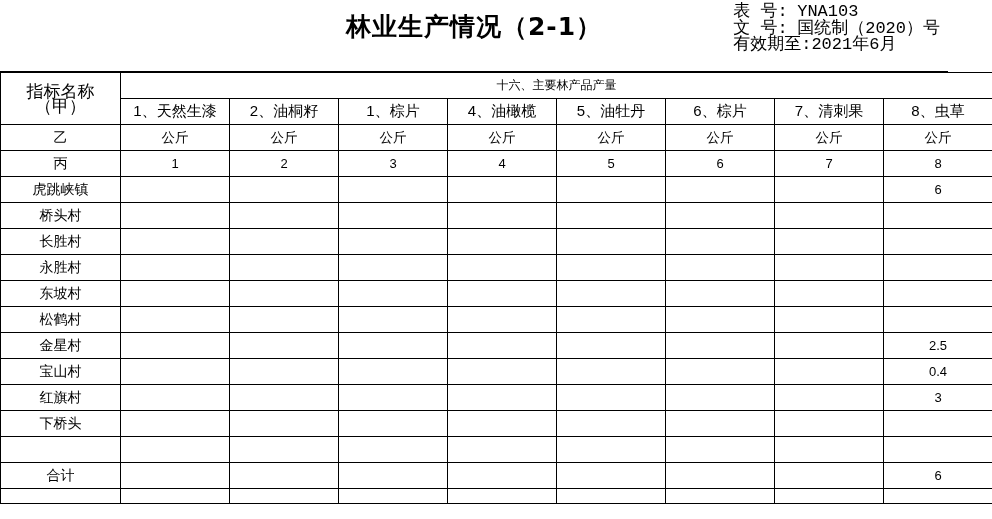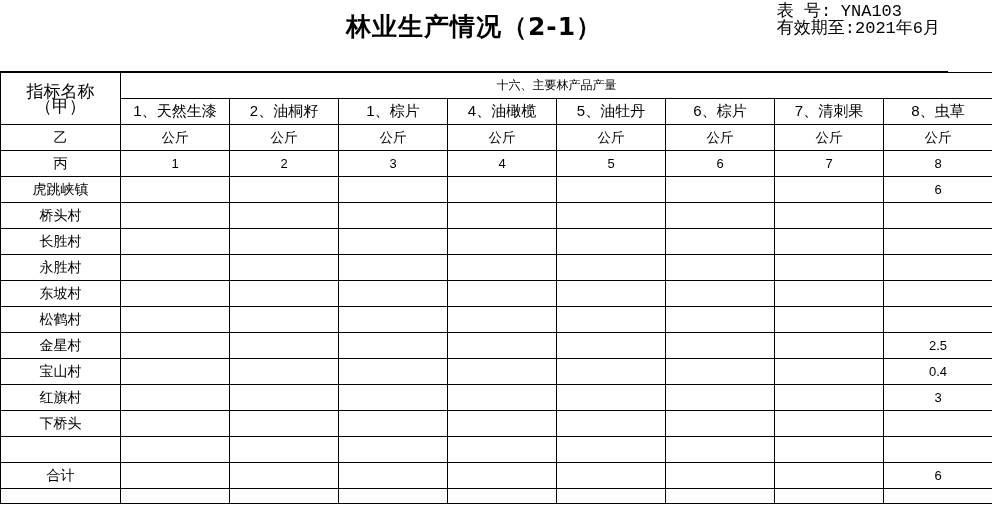--- a/index.html
+++ b/index.html
@@ -102,20 +102,23 @@
 
 <div class="sheet">
 
   <div class="header">
     <div class="doc-title">林业生产情况（2-1）</div>
     <div class="meta">
       <div>
         <span class="lbl">表    号:</span><span>YNA103</span>
       </div>
       <div>
+        <span class="lbl">文    号:</span><span>国统制（2020）号</span>
+      </div>
+      <div>
         <span class="lbl">有效期至:</span><span>2021年6月</span>
       </div>
     </div>
   </div>
 
   <table class="grid">
     <colgroup>
       <col class="c-idx">
       <col class="c-data">
         <col class="c-data">

